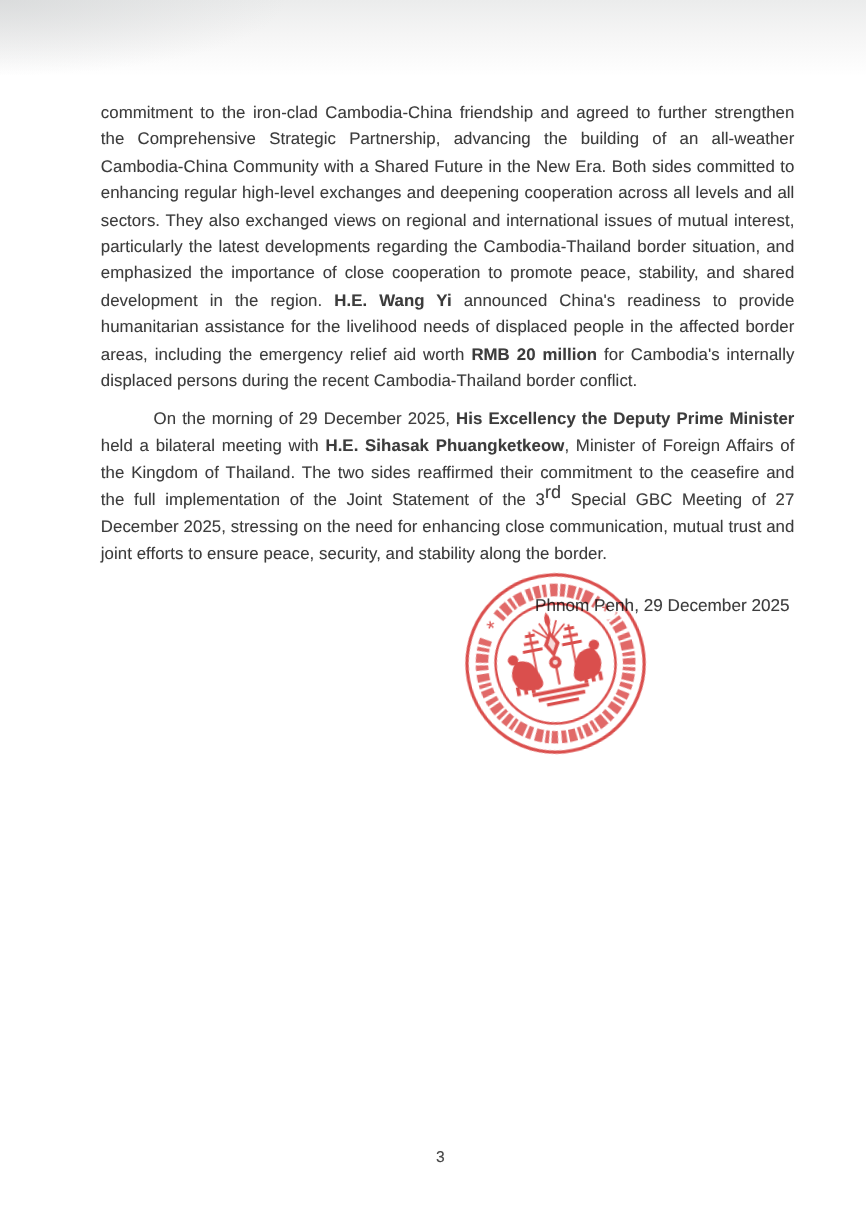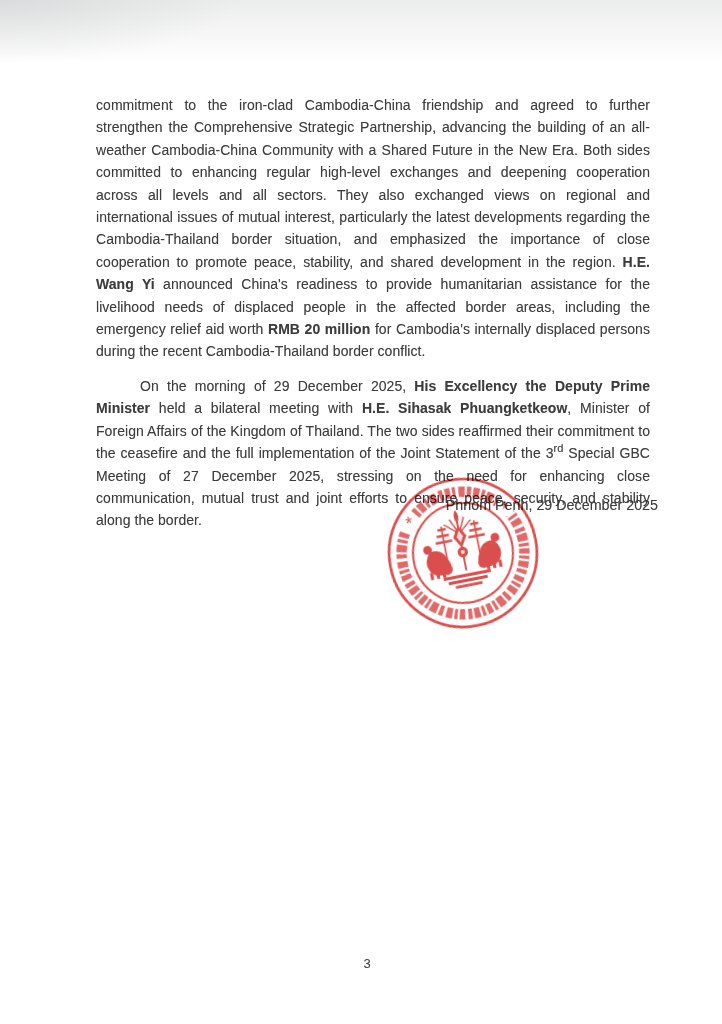--- a/index.html
+++ b/index.html
@@ -23,24 +23,24 @@
   }
   .content{
     position:absolute;left:84px;top:82px;width:578px;
     color:var(--text-color,#3c3c3c);
     font-size:14px;
     line-height:22.4px;
     text-align:justify;
     letter-spacing:.05px;
     text-shadow:0 0 .6px rgba(60,60,60,.35);
   }
-  .para{margin:12px;}
+  .para{margin:0;}
   .para.indent{text-indent:44px;margin-top:9px;}
   .para .b{font-weight:bold;}
-  .para sup{font-size:11px;line-height:0;vertical-align:super;}
+  .para sup{font-size:15px;line-height:0;vertical-align:super;}
   .dateline{
     position:absolute;top:497px;right:64px;
     color:var(--text-color,#3c3c3c);
     font-size:14.3px;
     z-index:3;
     text-shadow:0 0 .6px rgba(60,60,60,.35);
   }
   .seal{
     position:absolute;left:385px;top:475px;width:156px;height:156px;
     z-index:4;

